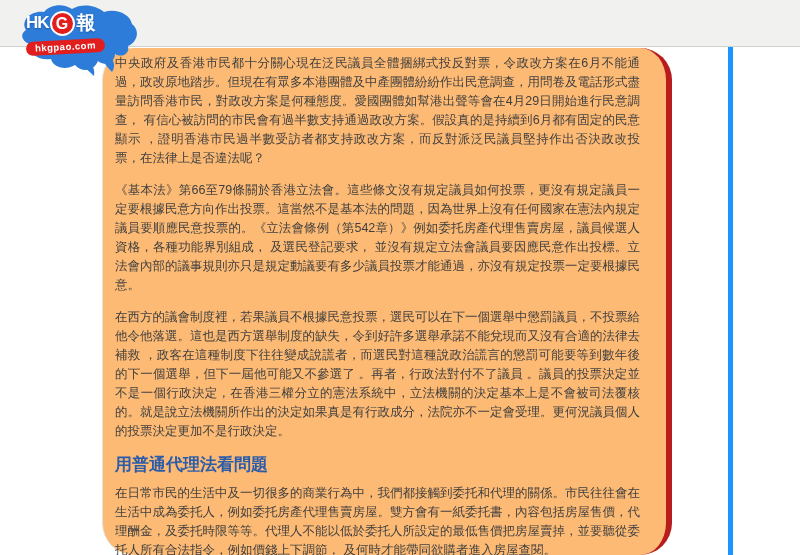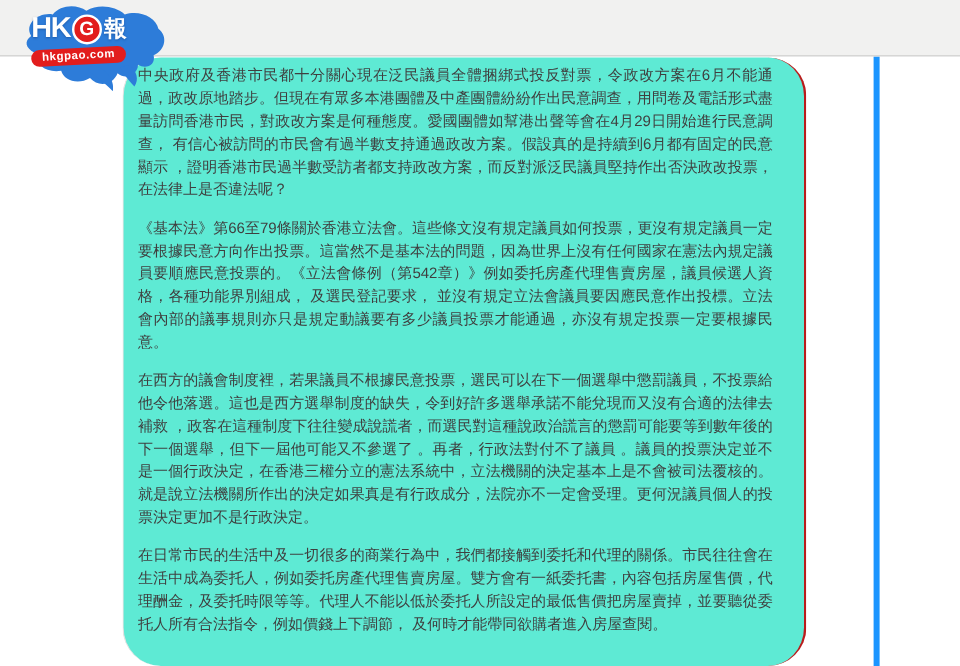--- a/index.html
+++ b/index.html
@@ -8,21 +8,21 @@
   .page { position:relative; width:800px; height:555px; background:#fff; overflow:hidden; }
 
   
   .site-header { position:absolute; left:0; top:0; width:800px; height:47px;
                  background:#f1f1f0; border-bottom:1px solid #cfcfcf; z-index:2; }
 
   
   .logo { position:absolute; left:12px; top:0; width:136px; height:76px; z-index:6; }
   .logo-map { position:absolute; left:0; top:2px; }
   .logo-text { position:absolute; left:14px; top:10px; width:110px; display:flex; align-items:center; }
-  .logo-hk { color:#fff; font-size:24px; font-weight:bold; letter-spacing:-1px;
+  .logo-hk { color:#fff; font-size:17px; font-weight:bold; letter-spacing:-1px;
              text-shadow:0 1px 2px rgba(0,30,80,.35); }
   .logo-g { display:inline-block; width:25px; height:25px; margin-left:1px; border-radius:50%;
             background:#e21d1d; border:2px solid #fff; color:#fff; font-weight:bold;
             font-size:16px; line-height:21px; text-align:center; }
   .logo-bao { color:#fff; font-size:19px; font-weight:bold; margin-left:2px;
               text-shadow:0 1px 2px rgba(0,30,80,.35); }
   .logo-ribbon { position:absolute; left:14px; top:40px; background:#e21d1d; color:#fff;
                  font-size:9.5px; font-weight:bold; padding:1px 9px 2px; border-radius:7px;
                  transform:rotate(-3deg); letter-spacing:.5px; }
 
@@ -59,22 +59,22 @@
                border:1px solid #c9c9c9; border-radius:3px; display:flex; align-items:center; }
   .search-g { color:#e21d1d; font-weight:bold; font-size:12px; padding:0 4px 0 5px; line-height:14px; }
   .search-input { flex:1; min-width:0; border:none; outline:none; background:transparent;
                   font-size:10px; color:#666; font-family:"Liberation Sans",sans-serif; }
   .search-input::placeholder { color:#aaa; }
   .search-btn { width:22px; height:14px; border:none; border-left:1px solid #ddd; background:#fcfcfc;
                 display:flex; align-items:center; justify-content:center; border-radius:0 2px 2px 0;
                 cursor:pointer; }
 
   
-  .content { position:absolute; left:102px; top:48px; width:570px; height:507px; background:#5eead4;
-             border-left:1px solid #e2e2e2; border-right:2px solid #b91c1c;
+  .content { position:absolute; left:102px; top:48px; width:570px; height:507px; background:#fdba74;
+             border-left:1px solid #e2e2e2; border-right:6px solid #b91c1c;
              padding:6px 26px 0 12px; z-index:1;border-radius:32px; }
   .content p { font-size:12.5px; line-height:19px; color:#3f3f3f; text-align:justify;
                margin:0 0 13px; }
   .content h2 { font-size:17px; line-height:22px; color:#2a5caa; font-weight:bold; margin:2px 0 8px; }
 
   
   .blue-line { position:absolute; left:728px; top:47px; width:5px; height:508px; background:#1b95ff; }
 </style>
 </head>
 <body>
@@ -142,19 +142,20 @@
           <line x1="9.4" y1="9.4" x2="13.2" y2="13.2" stroke="#9a9a9a" stroke-width="1.6" stroke-linecap="round"></line>
         </svg>
       </button>
     </div>
   </div>
 
   <main class="content">
     <p>中央政府及香港市民都十分關心現在泛民議員全體捆綁式投反對票，令政改方案在6月不能通過，政改原地踏步。但現在有眾多本港團體及中產團體紛紛作出民意調查，用問卷及電話形式盡量訪問香港市民，對政改方案是何種態度。愛國團體如幫港出聲等會在4月29日開始進行民意調查， 有信心被訪問的市民會有過半數支持通過政改方案。假設真的是持續到6月都有固定的民意顯示 ，證明香港市民過半數受訪者都支持政改方案，而反對派泛民議員堅持作出否決政改投票，在法律上是否違法呢？</p>
     <p>《基本法》第66至79條關於香港立法會。這些條文沒有規定議員如何投票，更沒有規定議員一定要根據民意方向作出投票。這當然不是基本法的問題，因為世界上沒有任何國家在憲法內規定議員要順應民意投票的。《立法會條例（第542章）》例如委托房產代理售賣房屋，議員候選人資格，各種功能界別組成， 及選民登記要求， 並沒有規定立法會議員要因應民意作出投標。立法會內部的議事規則亦只是規定動議要有多少議員投票才能通過，亦沒有規定投票一定要根據民意。</p>
     <p>在西方的議會制度裡，若果議員不根據民意投票，選民可以在下一個選舉中懲罰議員，不投票給他令他落選。這也是西方選舉制度的缺失，令到好許多選舉承諾不能兌現而又沒有合適的法律去補救 ，政客在這種制度下往往變成說謊者，而選民對這種說政治謊言的懲罰可能要等到數年後的下一個選舉，但下一屆他可能又不參選了 。再者，行政法對付不了議員 。議員的投票決定並不是一個行政決定，在香港三權分立的憲法系統中，立法機關的決定基本上是不會被司法覆核的。就是說立法機關所作出的決定如果真是有行政成分，法院亦不一定會受理。更何況議員個人的投票決定更加不是行政決定。</p>
+    <h2>用普通代理法看問題</h2>
     <p>在日常市民的生活中及一切很多的商業行為中，我們都接觸到委托和代理的關係。市民往往會在生活中成為委托人，例如委托房產代理售賣房屋。雙方會有一紙委托書，內容包括房屋售價，代理酬金，及委托時限等等。代理人不能以低於委托人所設定的最低售價把房屋賣掉，並要聽從委托人所有合法指令，例如價錢上下調節， 及何時才能帶同欲購者進入房屋查閱。</p>
 
   </main>
 
   <div class="blue-line"></div>
 
 </div>
 
 </body></html>

